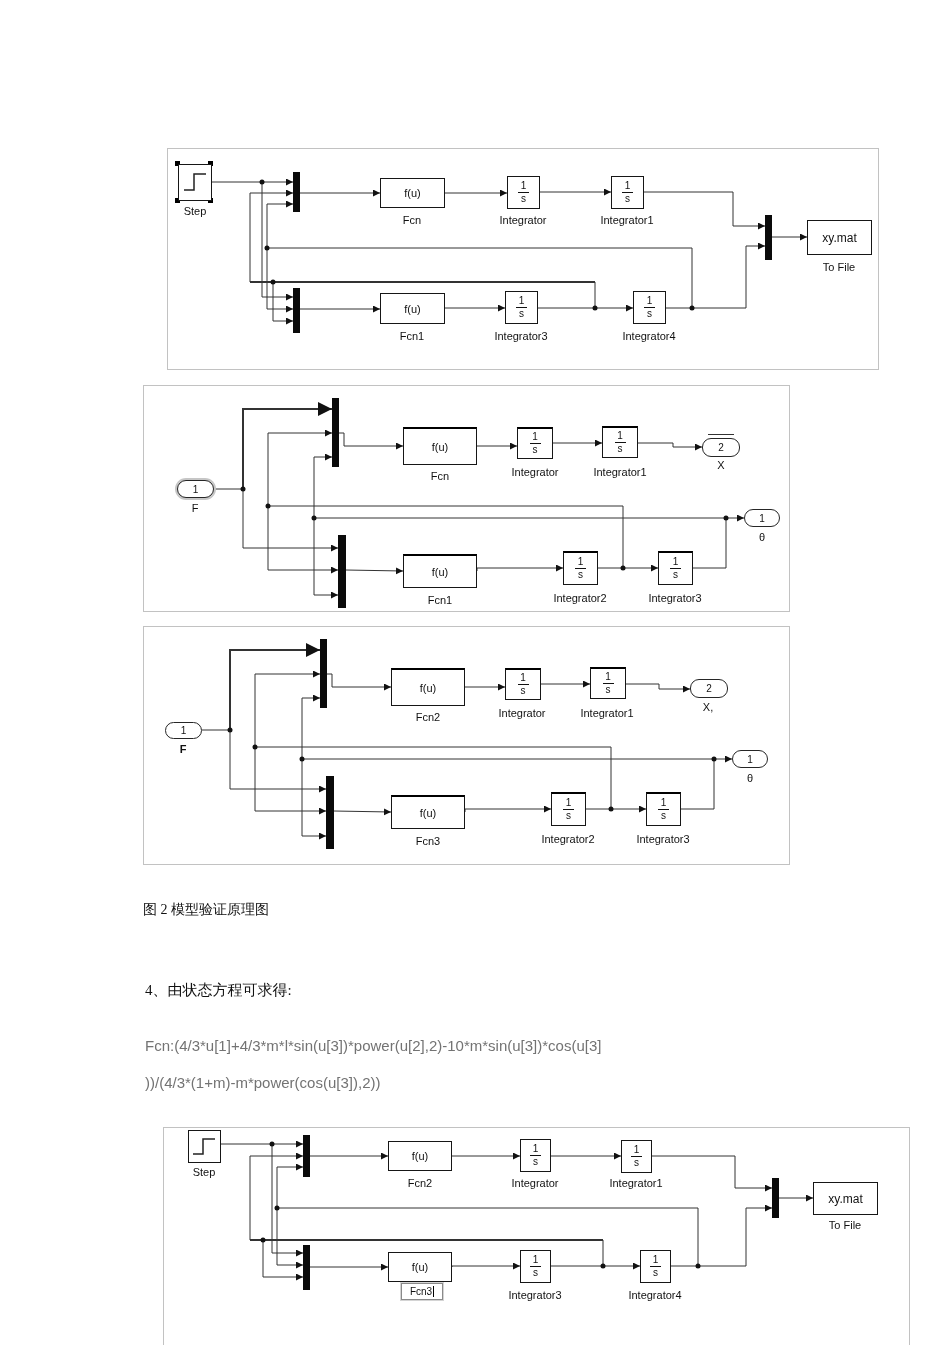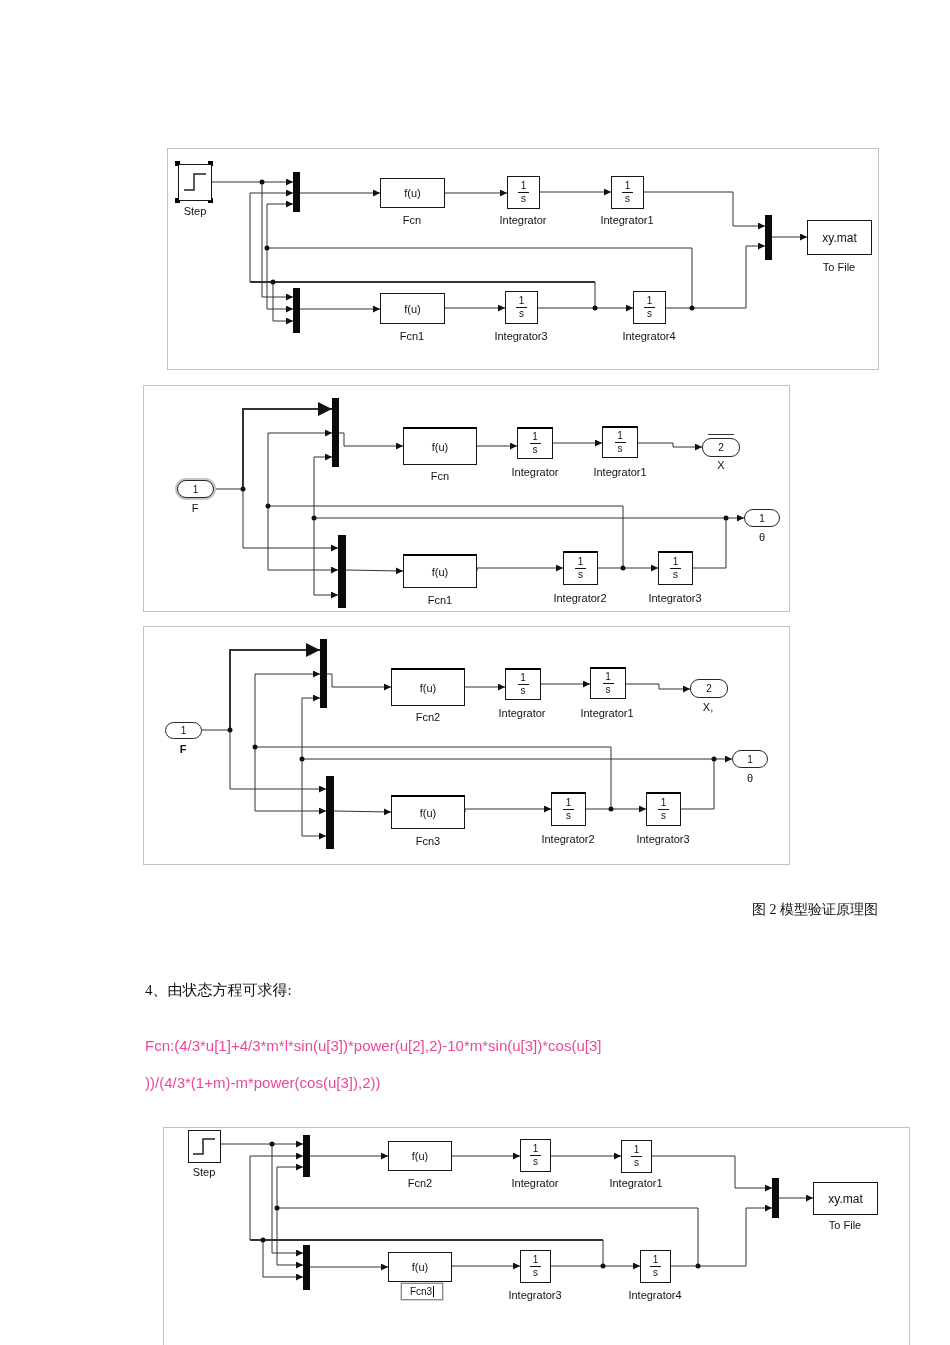--- a/index.html
+++ b/index.html
@@ -18,24 +18,24 @@
   .port{position:absolute;background:#fff;border:1px solid #262626;border-radius:9px;
         box-sizing:border-box;display:flex;align-items:center;justify-content:center;
         font:10px "Liberation Sans",sans-serif;color:#111;}
   .port.sel{box-shadow:0 0 0 2px #c6c6c6;}
   .hdl{position:absolute;width:5px;height:5px;background:#000;}
   .editbox{position:absolute;background:#fff;border:1px solid #8a8a8a;outline:1px solid #d4d4d4;
         box-sizing:border-box;display:flex;align-items:center;justify-content:center;
         font:10px "Liberation Sans",sans-serif;color:#111;}
   .caret{display:inline-block;width:1px;height:11px;background:#000;margin-left:1px;}
   .selbar{position:absolute;height:1px;background:#333;}
-  .caption{position:absolute;left:143px;width:735px;top:901px;text-align:right;
+  .caption{position:absolute;left:143px;width:735px;top:901px;text-align:left;
         font:14px "Liberation Serif",serif;color:#111;}
   .heading{position:absolute;left:145px;top:981px;font:15px "Liberation Serif",serif;color:#111;}
-  .formula{position:absolute;left:145px;font:15px "Liberation Sans",sans-serif;color:#ec4899;}
+  .formula{position:absolute;left:145px;font:15px "Liberation Sans",sans-serif;color:#737373;}
   .bold{font-weight:bold;}
 </style>
 </head>
 <body>
 
 <div id="page">
 
   <div class="frame" style="left:167px;top:148px;width:712px;height:222px;"></div>
   <svg class="wires" style="left:167px;top:148px;" width="712" height="222">
     <defs>

